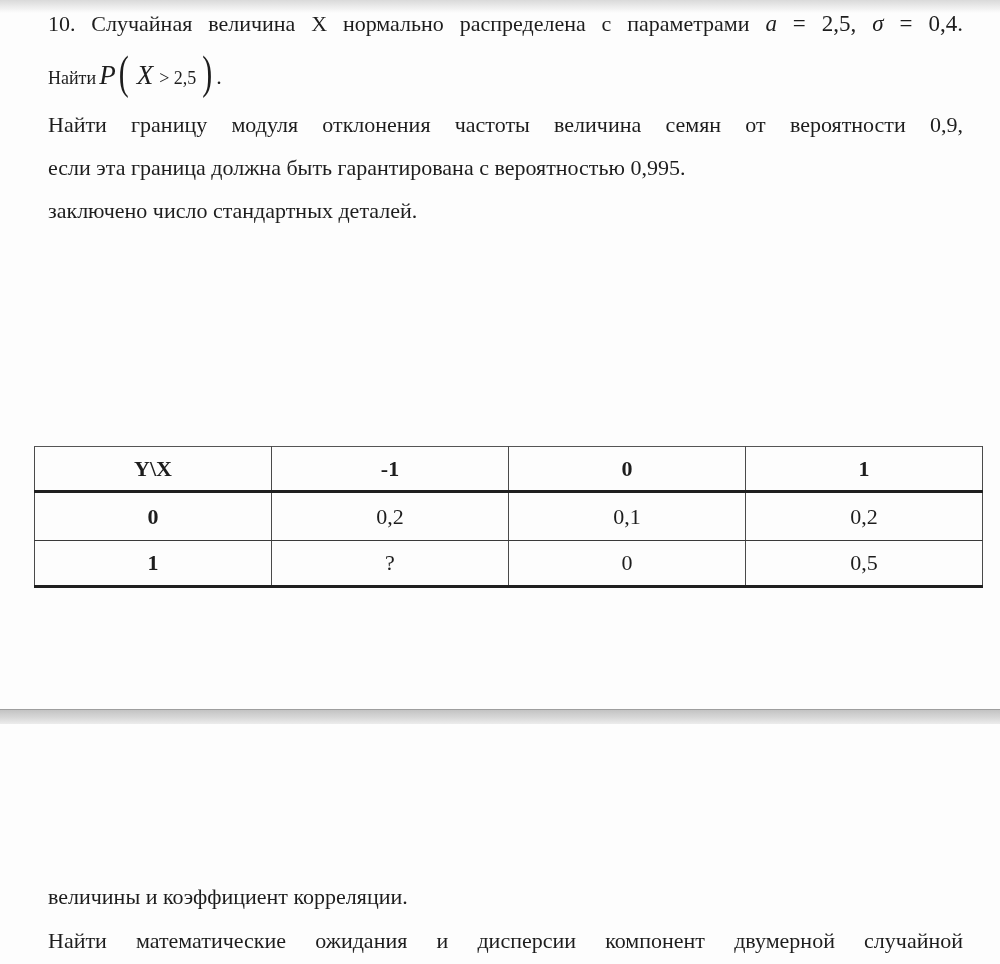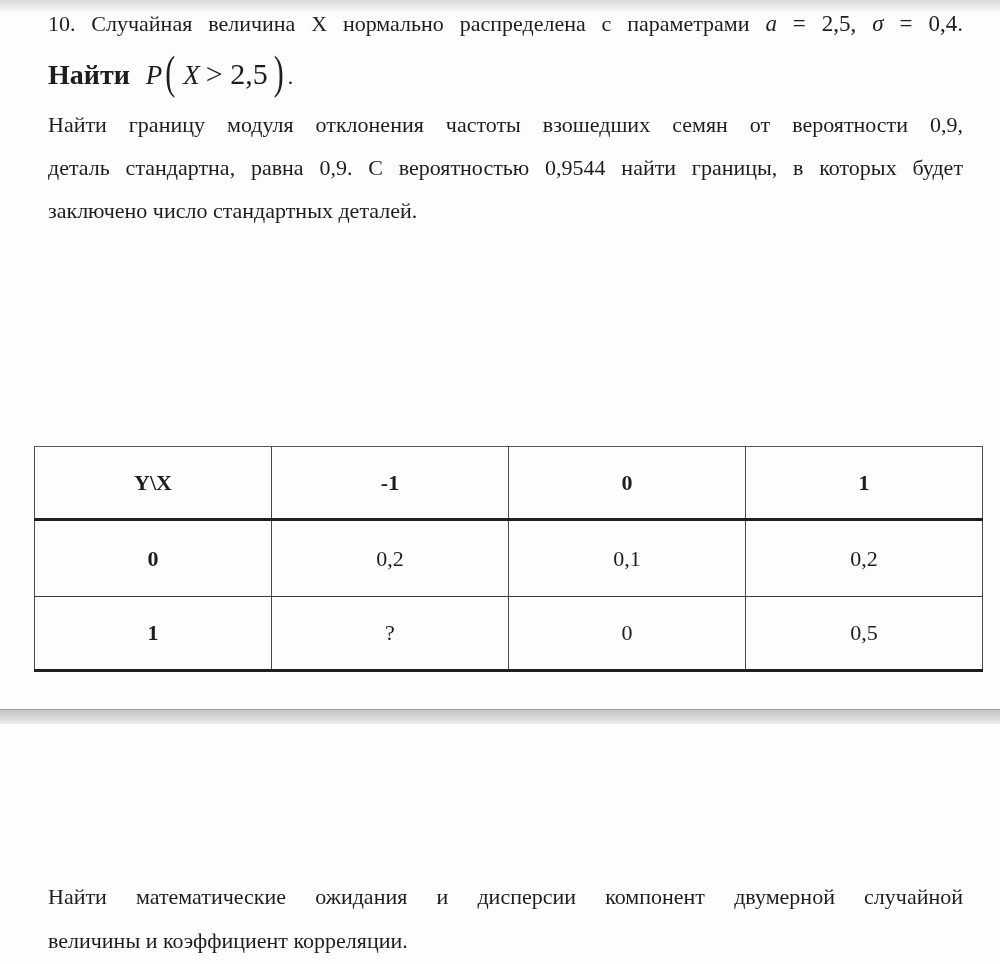--- a/index.html
+++ b/index.html
@@ -74,25 +74,25 @@
   .mnum {
     font-size: 23px;
   }
 
   .formula-line {
     height: 58px;
     line-height: 58px;
     white-space: nowrap;
     text-align: left;
   }
-  .f-word { font-size: 28px; margin-right: 16px; font-weight: bold; }
+  .f-word { font-size: 18px; margin-right: 3px; }
   .f-var  { font-style: italic; font-size: 27px; }
   .f-P    { margin-right: 3px; }
   .f-X    { margin: 0 6px 0 8px; }
-  .f-rel  { font-size: 30px; margin-right: 6px; }
+  .f-rel  { font-size: 18px; margin-right: 6px; }
   .f-paren {
     display: inline-block;
     font-size: 30px;
     transform: scaleY(1.55);
     transform-origin: 50% 58%;
     position: relative;
     top: 1px;
   }
   .f-dot { font-size: 22px; margin-left: 4px; }
 
@@ -102,21 +102,21 @@
     left: 34px;
     width: 949px;
     border-collapse: collapse;
     table-layout: fixed;
   }
   .ptable th, .ptable td {
     width: 25%;
     text-align: center;
     vertical-align: middle;
     font-size: 22px;
-    padding: 16px;
+    padding: 2px;
     border-left: 1.5px solid #4a4a4a;
     border-right: 1.5px solid #4a4a4a;
   }
   .ptable { border: 1.2px solid #4a4a4a; }
   .ptable thead th {
     height: 39px;
     font-weight: bold;
     border-top: 1px solid #555;
     border-bottom: 3px solid #1f1f1f;
   }
@@ -145,23 +145,23 @@
         <span class="mvar">a</span>
         <span class="mnum">= 2,5,</span>
         <span class="mvar">σ</span>
         <span class="mnum">= 0,4.</span>
       </div>
 
       <div class="formula-line">
         <span class="f-word">Найти</span><span class="f-var f-P">P</span><span class="f-paren">(</span><span class="f-var f-X">X</span><span class="f-rel">&gt; 2,5</span><span class="f-paren">)</span><span class="f-dot">.</span>
       </div>
 
-      <div class="tline jline">Найти границу модуля отклонения частоты взошедших семян от вероятности 0,9,</div>
-
-      <div class="tline jline">деталь стандартна, равна 0,9. С вероятностью 0,9544 найти границы, в которых будет</div>
+      <div class="tline jline">Найти границу модуля отклонения частоты величина семян от вероятности 0,9,</div>
+      <div class="tline lline">если эта граница должна быть гарантирована с вероятностью 0,995.</div>
+
       <div class="tline lline">заключено число стандартных деталей.</div>
 
     </div>
 
     <table class="ptable">
       <thead>
         <tr>
           <th>Y\X</th>
           <th>-1</th>
           <th>0</th>
@@ -182,19 +182,19 @@
           <td>0,5</td>
         </tr>
       </tbody>
     </table>
   </div>
 
   <div class="page-break"></div>
 
   <div class="page page2">
     <div class="p2text">
+      <div class="tline lline">величины и коэффициент корреляции.</div>
       <div class="tline jline">Найти математические ожидания и дисперсии компонент двумерной случайной</div>
-      <div class="tline lline">величины и коэффициент корреляции.</div>
     </div>
   </div>
 
   <div class="top-shade"></div>
 </div>
 
 </body></html>

